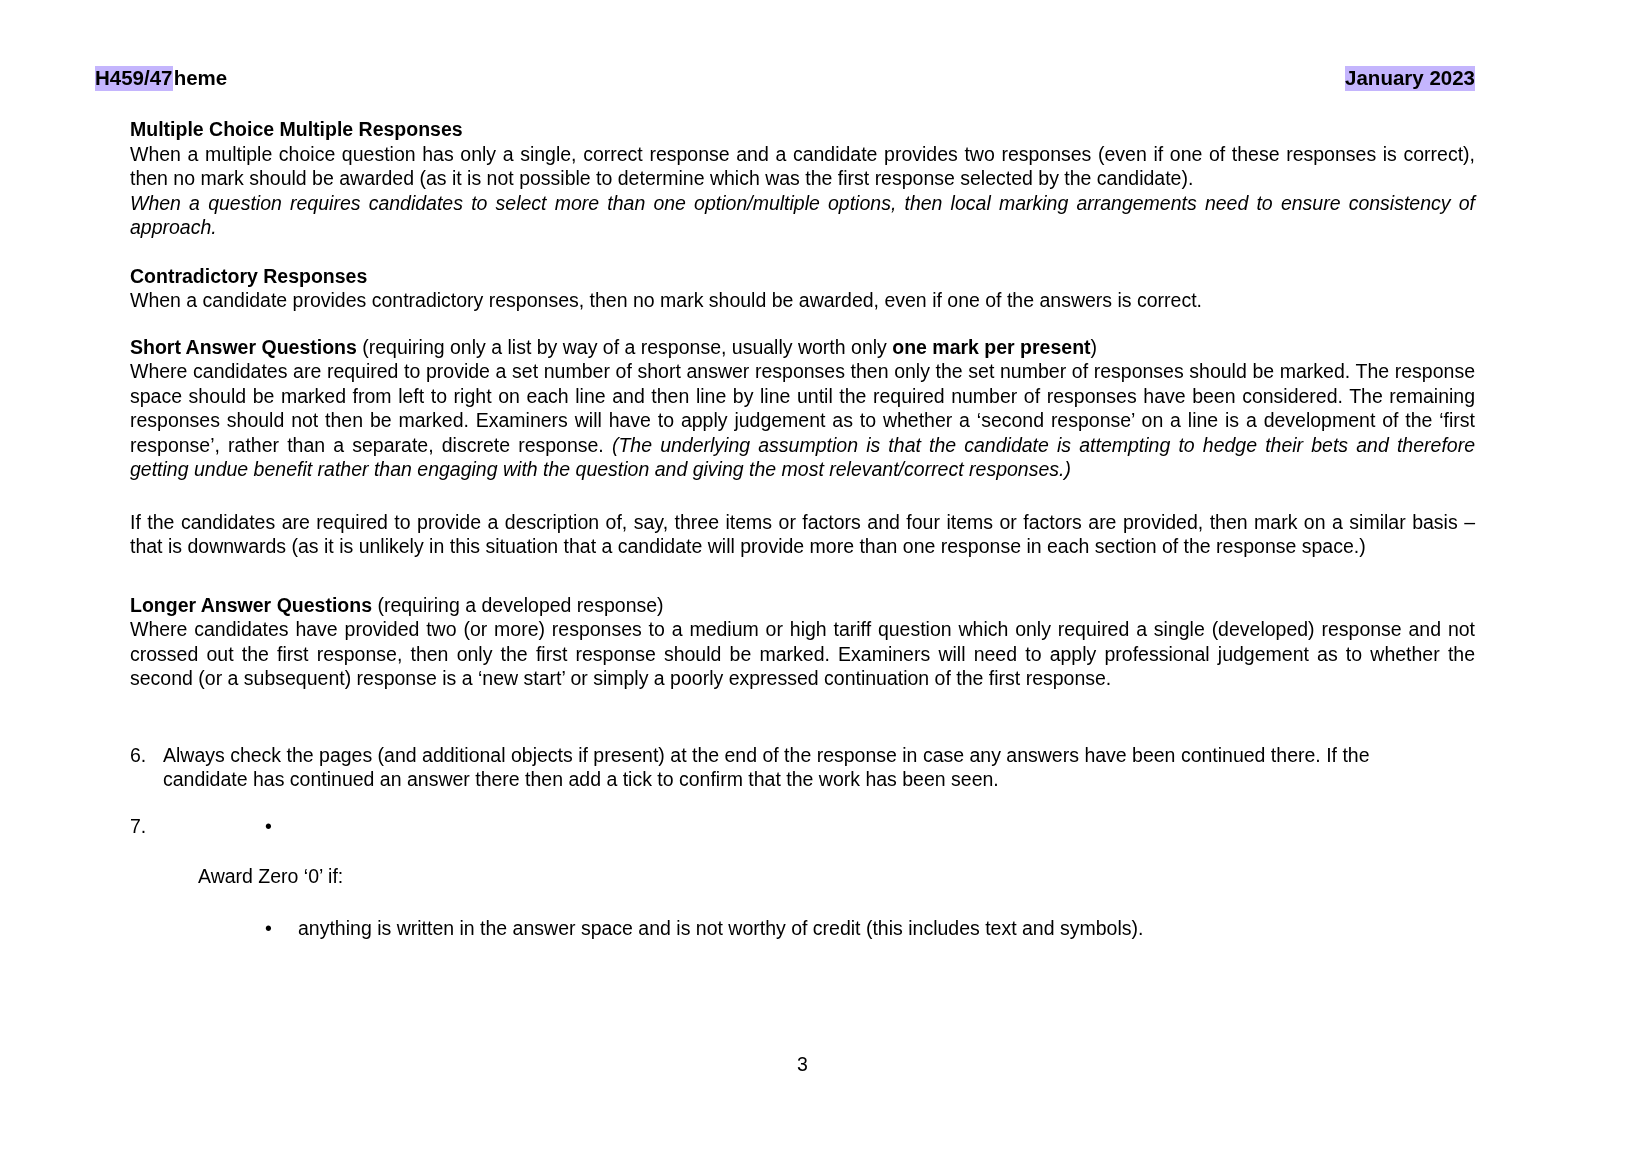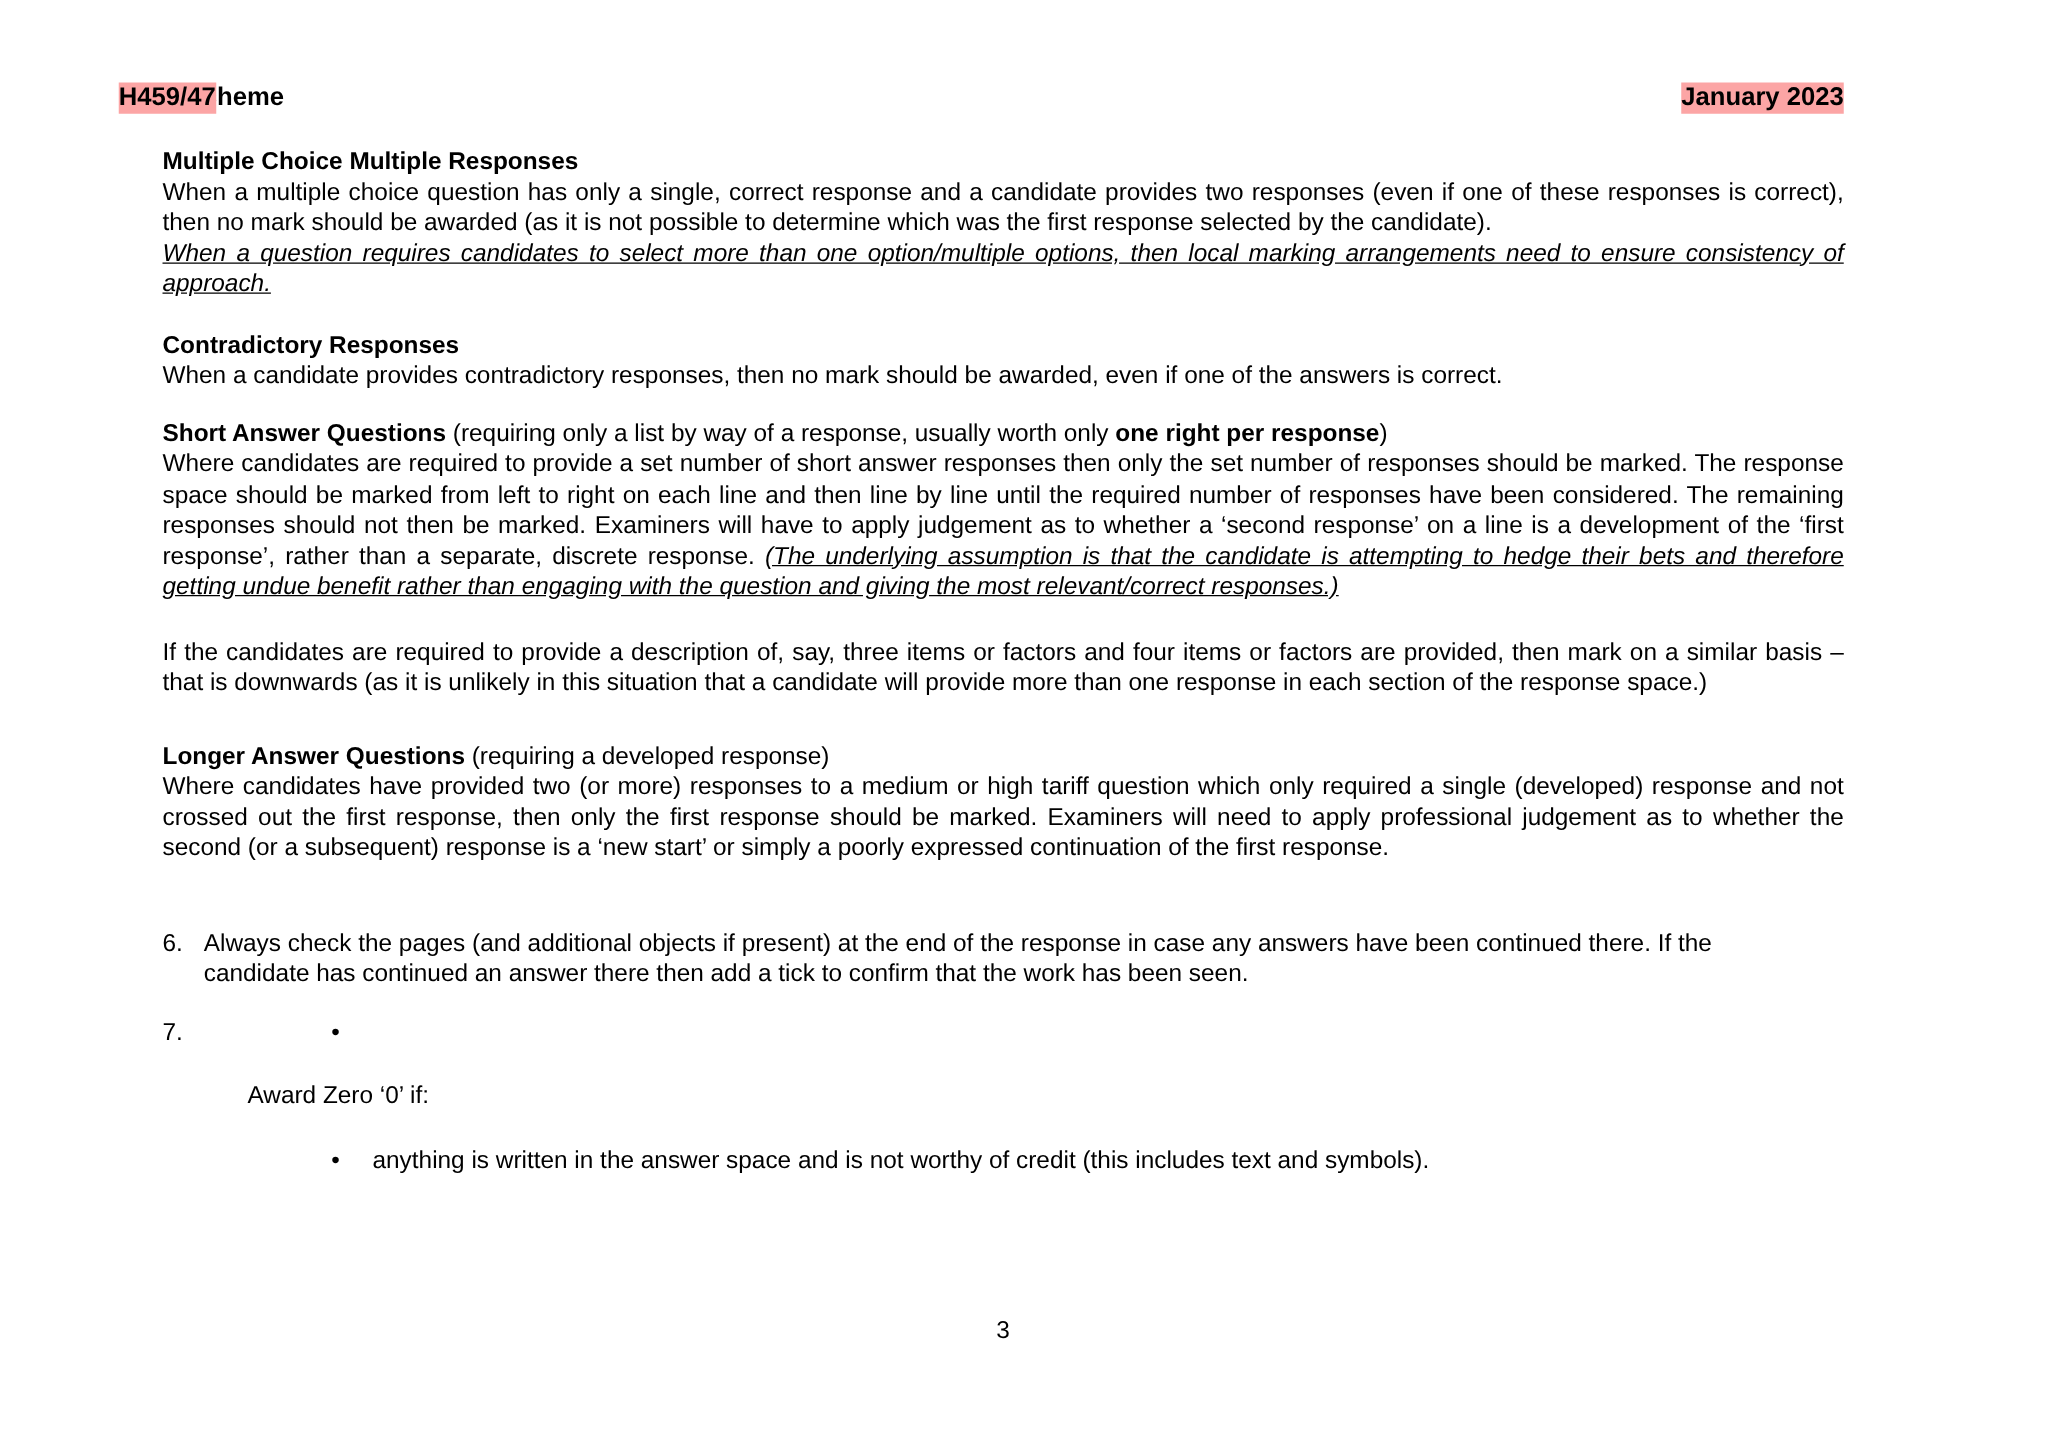--- a/index.html
+++ b/index.html
@@ -8,38 +8,38 @@
     width: 1637px;
     height: 1158px;
     background: #ffffff;
     color: #000000;
     font-family: "Liberation Sans", sans-serif;
     font-size: 19.5px;
     line-height: 24.5px;
     overflow: hidden;
   }
   .b { font-weight: bold; }
-  .i { font-style: italic; text-decoration: underline; }
+  .i { font-style: italic; }
   .header {
     position: absolute;
     top: 66px;
     left: 95px;
     right: 162px;
     display: flex;
     justify-content: space-between;
     align-items: baseline;
     font-weight: bold;
     font-size: 20.5px;
   }
   .h-center {
     position: absolute;
     left: 0; right: 0;
     text-align: left;
   }
-  .h-left, .h-right { position: relative; z-index: 1; background: #fca5a5; }
+  .h-left, .h-right { position: relative; z-index: 1; background: #c4b5fd; }
   .content {
     position: absolute;
     top: 117px;
     left: 130px;
     right: 162px;
   }
   section p { margin: 0; }
   .j { text-align: justify; text-align-last: left; }
   .sec-1 { margin-bottom: 24px; }
   .sec-2 { margin-bottom: 22px; }
@@ -81,21 +81,21 @@
       <p class="j">When a multiple choice question has only a single, correct response and a candidate provides two responses (even if one of these responses is correct), then no mark should be awarded (as it is not possible to determine which was the first response selected by the candidate).</p>
       <p class="j i">When a question requires candidates to select more than one option/multiple options, then local marking arrangements need to ensure consistency of approach.</p>
     </section>
 
     <section class="sec-2">
       <p class="heading"><span class="b">Contradictory Responses</span></p>
       <p class="j">When a candidate provides contradictory responses, then no mark should be awarded, even if one of the answers is correct.</p>
     </section>
 
     <section class="sec-3">
-      <p class="heading"><span class="b">Short Answer Questions</span><span> (requiring only a list by way of a response, usually worth only </span><span class="b">one right per response</span><span>)</span></p>
+      <p class="heading"><span class="b">Short Answer Questions</span><span> (requiring only a list by way of a response, usually worth only </span><span class="b">one mark per present</span><span>)</span></p>
       <p class="j"><span>Where candidates are required to provide a set number of short answer responses then only the set number of responses should be marked. The response space should be marked from left to right on each line and then line by line until the required number of responses have been considered.  The remaining responses should not then be marked. Examiners will have to apply judgement as to whether a ‘second response’ on a line is a development of the ‘first response’, rather than a separate, discrete response.  </span><span class="i">(The underlying assumption is that the candidate is attempting to hedge their bets and therefore getting undue benefit rather than engaging with the question and giving the most relevant/correct responses.)</span></p>
     </section>
 
     <section class="sec-4">
       <p class="j">If the candidates are required to provide a description of, say, three items or factors and four items or factors are provided, then mark on a similar basis – that is downwards (as it is unlikely in this situation that a candidate will provide more than one response in each section of the response space.)</p>
     </section>
 
     <section class="sec-5">
       <p class="heading"><span class="b">Longer Answer Questions</span><span> (requiring a developed response)</span></p>
       <p class="j">Where candidates have provided two (or more) responses to a medium or high tariff question which only required a single (developed) response and not crossed out the first response, then only the first response should be marked. Examiners will need to apply professional judgement as to whether the second (or a subsequent) response is a ‘new start’ or simply a poorly expressed continuation of the first response.</p>

